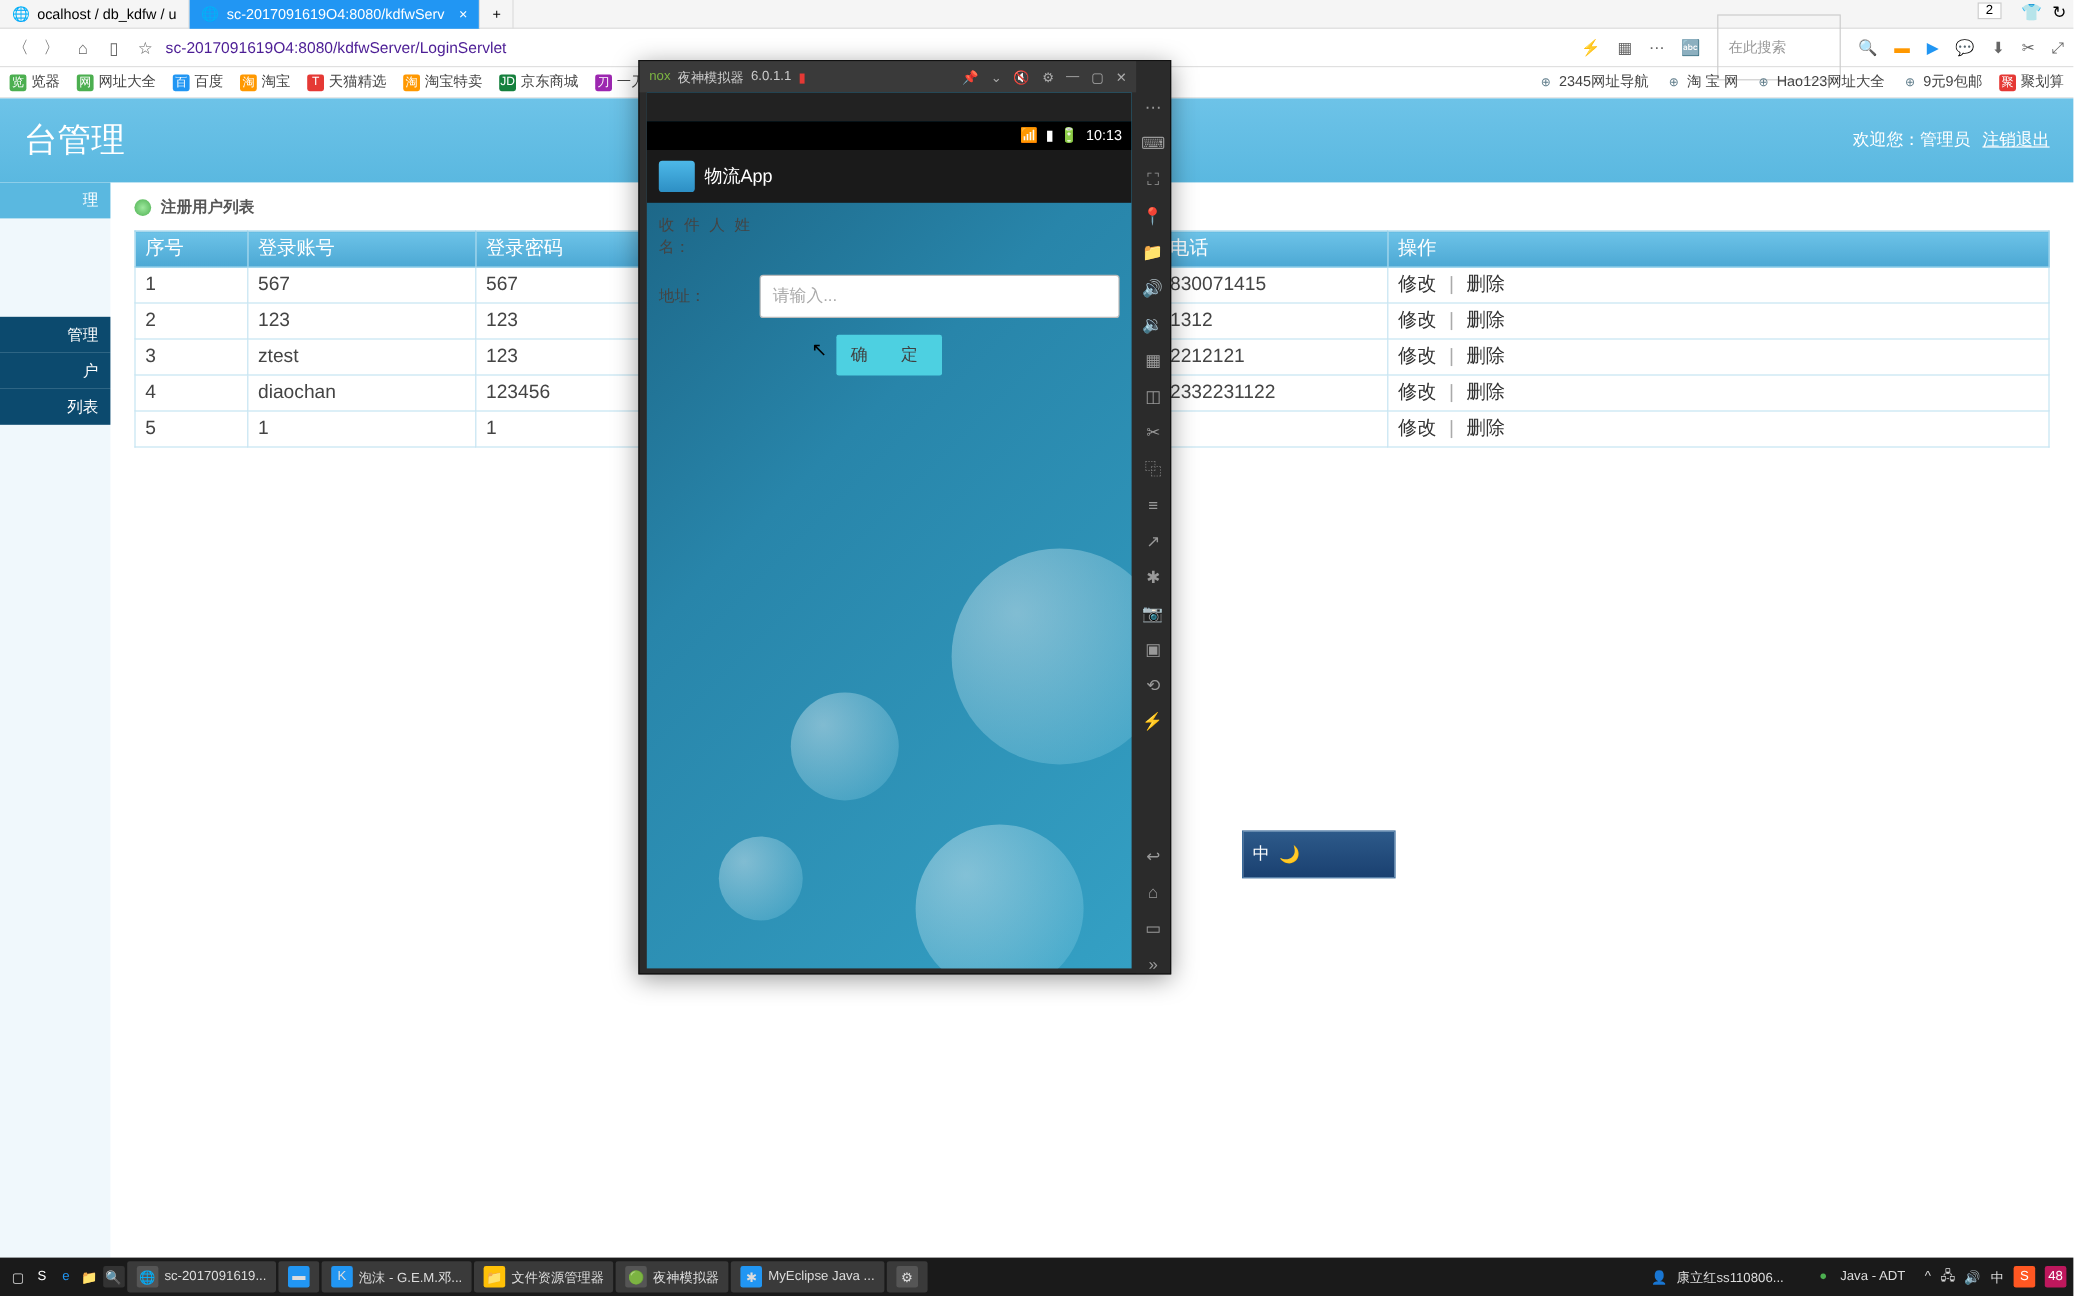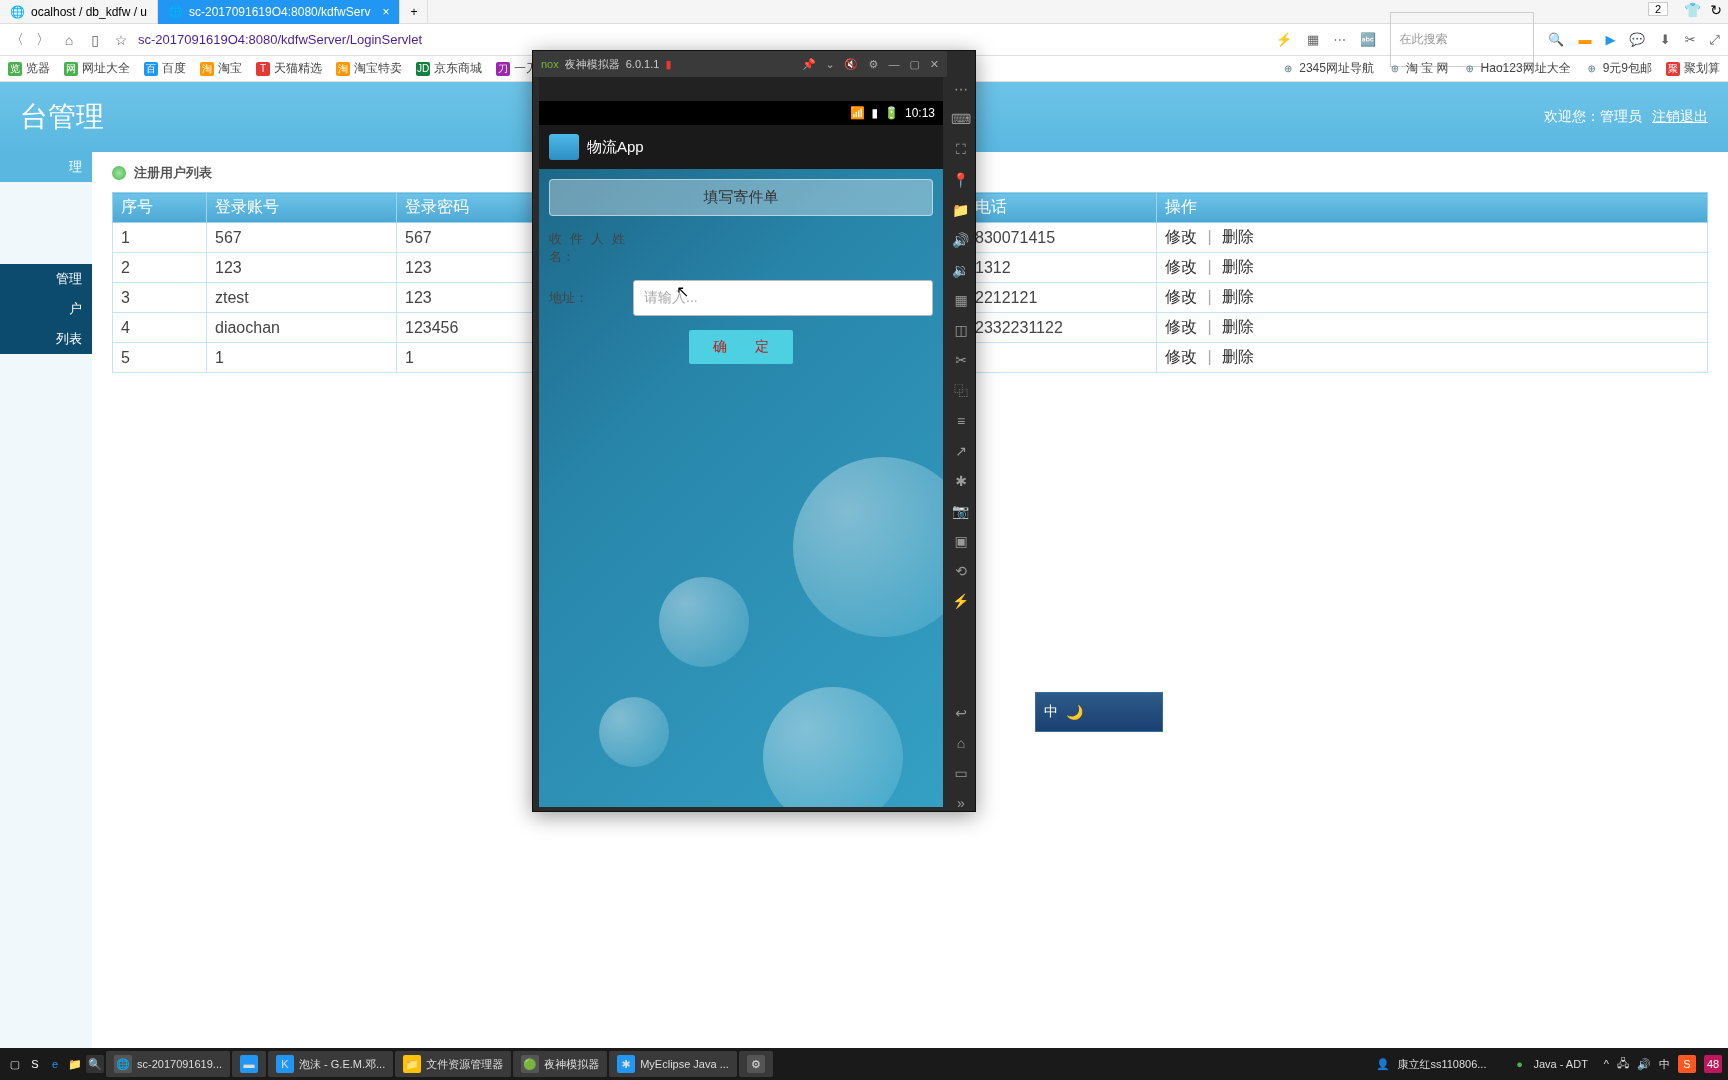--- a/index.html
+++ b/index.html
@@ -11,21 +11,21 @@
 .browser-tab.active { background: #2196f3; color: #fff; }
 .browser-tab .close { margin-left: 6px; }
 .tab-counter { position: absolute; right: 60px; top: 2px; border: 1px solid #ccc; padding: 0 6px; font-size: 11px; background: #fff; }
 .tab-icons { position: absolute; right: 6px; top: 2px; display: flex; gap: 8px; font-size: 14px; }
 
 
 .addr-row { height: 32px; display: flex; align-items: center; padding: 0 8px; gap: 8px; border-bottom: 1px solid #e0e0e0; }
 .addr-row .nav-icon { width: 18px; text-align: center; color: #666; font-size: 14px; }
 .addr-input { flex: 0 0 620px; font-size: 13px; color: #4c1d95; }
 .addr-right { margin-left: auto; display: flex; align-items: center; gap: 14px; font-size: 13px; }
-.search-box { border: 1px solid #ccc; padding: 18px 8px; font-size: 12px; color: #999; width: 144px; }
+.search-box { border: 1px solid #ccc; padding: 18px 8px; font-size: 12px; color: #999; width: 103px; }
 .addr-right .ic { color: #666; }
 .ic.orange { color: #ff9800; }
 .ic.blue { color: #2196f3; }
 .ic.green { color: #4caf50; }
 
 
 .bookmarks { height: 26px; display: flex; align-items: center; gap: 14px; padding: 0 8px; border-bottom: 1px solid #e0e0e0; font-size: 12px; color: #444; }
 .bm { display: flex; align-items: center; gap: 4px; }
 .bm-ic { width: 14px; height: 14px; display: inline-flex; align-items: center; justify-content: center; font-size: 10px; color: #fff; border-radius: 2px; }
 
@@ -62,21 +62,21 @@
 .nox-toolbar { height: 24px; background: #222; }
 .android-status { height: 24px; background: #000; color: #fff; display: flex; align-items: center; justify-content: flex-end; padding: 0 8px; font-size: 12px; gap: 6px; }
 .app-header { height: 44px; background: #1a1a1a; color: #fff; display: flex; align-items: center; padding: 0 10px; gap: 8px; font-size: 15px; }
 .app-logo { width: 30px; height: 26px; background: linear-gradient(#4db8e8, #2d8fc4); border-radius: 3px; }
 .app-body { padding: 10px; }
 .form-banner { background: rgba(255,255,255,0.35); border: 1px solid rgba(255,255,255,0.5); border-radius: 4px; text-align: center; padding: 8px; font-size: 15px; color: #333; margin-bottom: 14px; }
 .frow { display: flex; align-items: center; margin-bottom: 14px; gap: 8px; }
 .flabel { width: 76px; font-size: 13px; color: #444; text-align: justify; }
 .finput { flex: 1; background: #fff; border: 1px solid #bbb; border-radius: 3px; padding: 8px 10px; font-size: 14px; color: #333; }
 .finput.placeholder { color: #aaa; }
-.fbtn { display: block; margin: 10px auto 0; width: 104px; padding: 8px 0; text-align: center; background: #4dd0e1; color: #b91c1c; font-size: 14px; border-radius: 2px; letter-spacing: 12px; text-indent: 12px; }
+.fbtn { display: block; margin: 10px auto 0; width: 88px; padding: 8px 0; background: #4dd0e1; color: #404040; font-size: 14px; border-radius: 2px; letter-spacing: 12px; text-indent: 12px; }
 .cursor-arrow { position: absolute; left: 676px; top: 282px; font-size: 16px; color: #000; pointer-events: none; }
 
 
 .bubble { position: absolute; border-radius: 50%; background: radial-gradient(circle at 30% 30%, rgba(255,255,255,0.4), rgba(100,200,230,0.2)); }
 
 
 .float-widget { position: absolute; right: 565px; top: 692px; width: 128px; height: 40px; background: linear-gradient(#2d5a8a, #1a4070); border: 1px solid #3a6a9a; color: #fff; display: flex; align-items: center; padding: 0 8px; font-size: 14px; }
 
 
 .taskbar { position: absolute; bottom: 0; left: 0; right: 0; height: 32px; background: #1a1a1a; display: flex; align-items: center; padding: 0 6px; gap: 2px; color: #ddd; font-size: 11px; }
@@ -328,21 +328,20 @@
       <span>📶</span>
       <span>▮</span>
       <span>🔋</span>
       <span>10:13</span>
     </div>
     <div class="app-header">
       <span class="app-logo"></span>
       <span>物流App</span>
     </div>
     <div class="app-body">
-      <div class="form-banner">填写寄件单</div>
       <div class="frow">
         <span class="flabel">收件人姓名：</span>
       </div>
       <div class="frow">
         <span class="flabel">地址：</span>
         <div class="finput placeholder">请输入...</div>
       </div>
       <div class="fbtn">确 定</div>
     </div>
     <div class="bubble" style="width:180px;height:180px;right:-30px;top:380px"></div>

